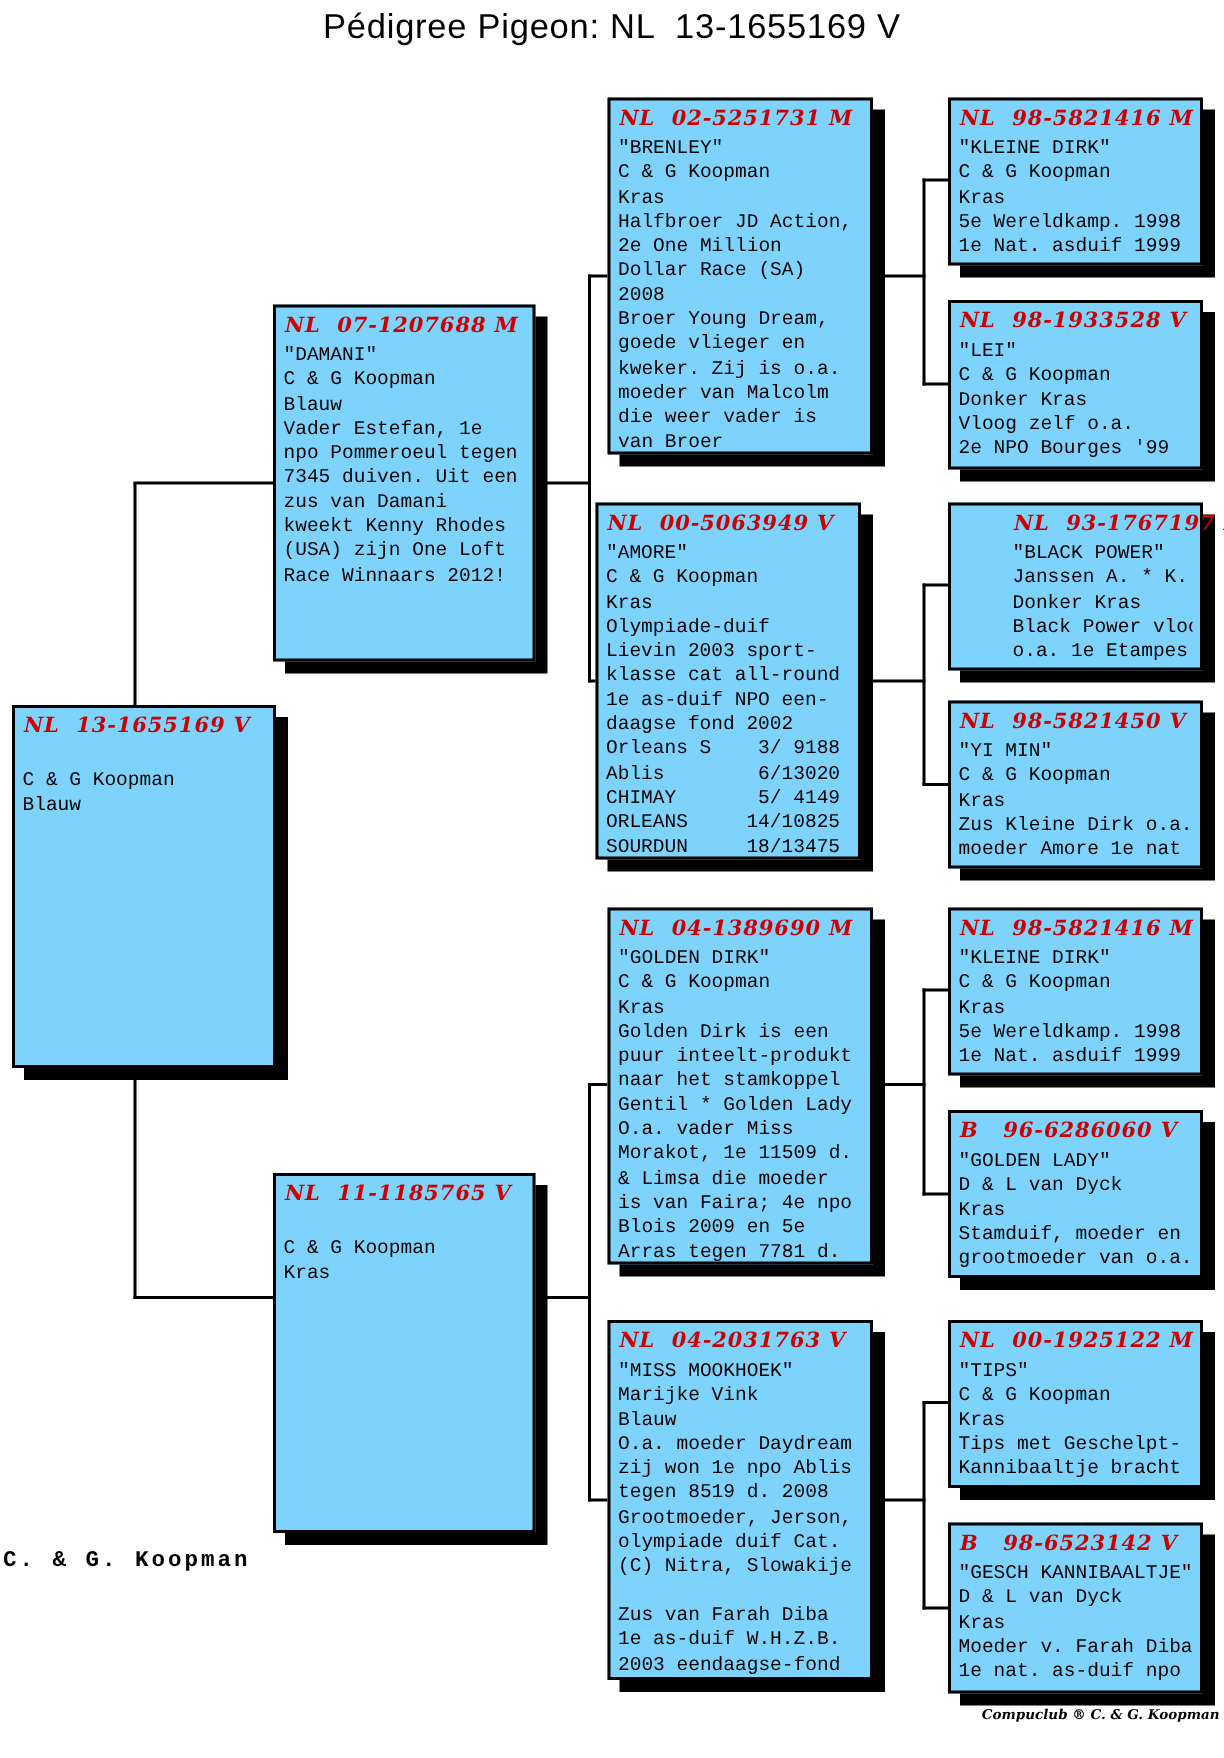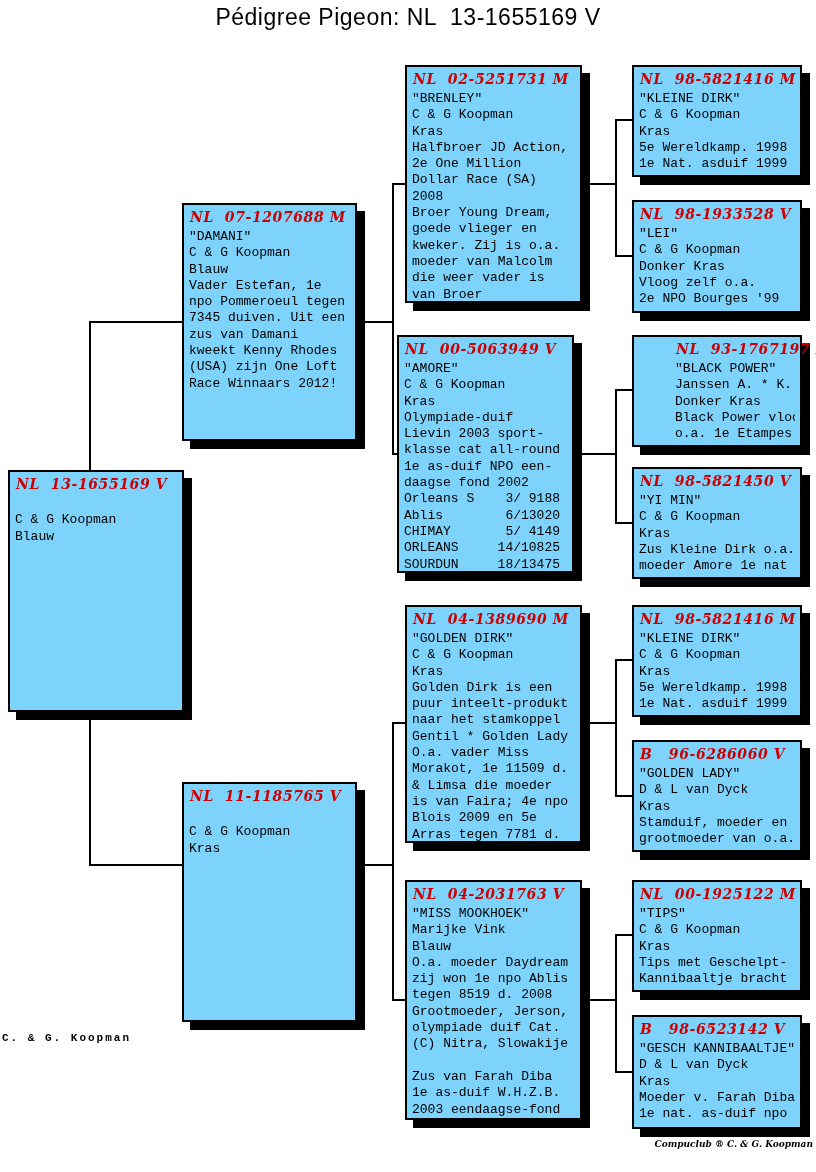--- a/index.html
+++ b/index.html
@@ -10,21 +10,21 @@
          white-space:pre;letter-spacing:0.5px;}
   .pbox{position:absolute;background:#7dd3fc;border:2px solid #000;
         box-shadow:8px 8px 0 #000;box-sizing:border-box;z-index:2;}
   .pbox-header{font-family:"DejaVu Serif","Liberation Serif",serif;
         font-style:italic;font-weight:bold;font-size:14px;color:#cc0000;
         padding:4px 6px 2px 6px;white-space:pre;letter-spacing:0.6px;}
   .pbox-body{padding:2px 5px;font-size:13px;color:#000;}
   .bline{white-space:pre;height:16.3px;line-height:16.3px;overflow:hidden;}
   .cline{position:absolute;background:#000;z-index:1;}
   .footer{position:absolute;left:2px;top:1032px;color:#000;}
-  .loft-name{font-weight:bold;font-size:11px;letter-spacing:2px;margin-bottom:2px;}
+  .loft-name{font-weight:bold;font-size:15px;letter-spacing:2px;margin-bottom:2px;}
   .addr .bline{height:18px;line-height:18px;}
   .credit{position:absolute;right:3px;top:1139px;
           font-family:"DejaVu Serif","Liberation Serif",serif;
           font-style:italic;font-weight:bold;font-size:9px;color:#000;white-space:pre;}
 </style>
 </head>
 <body>
 
 <div id="page">
 

